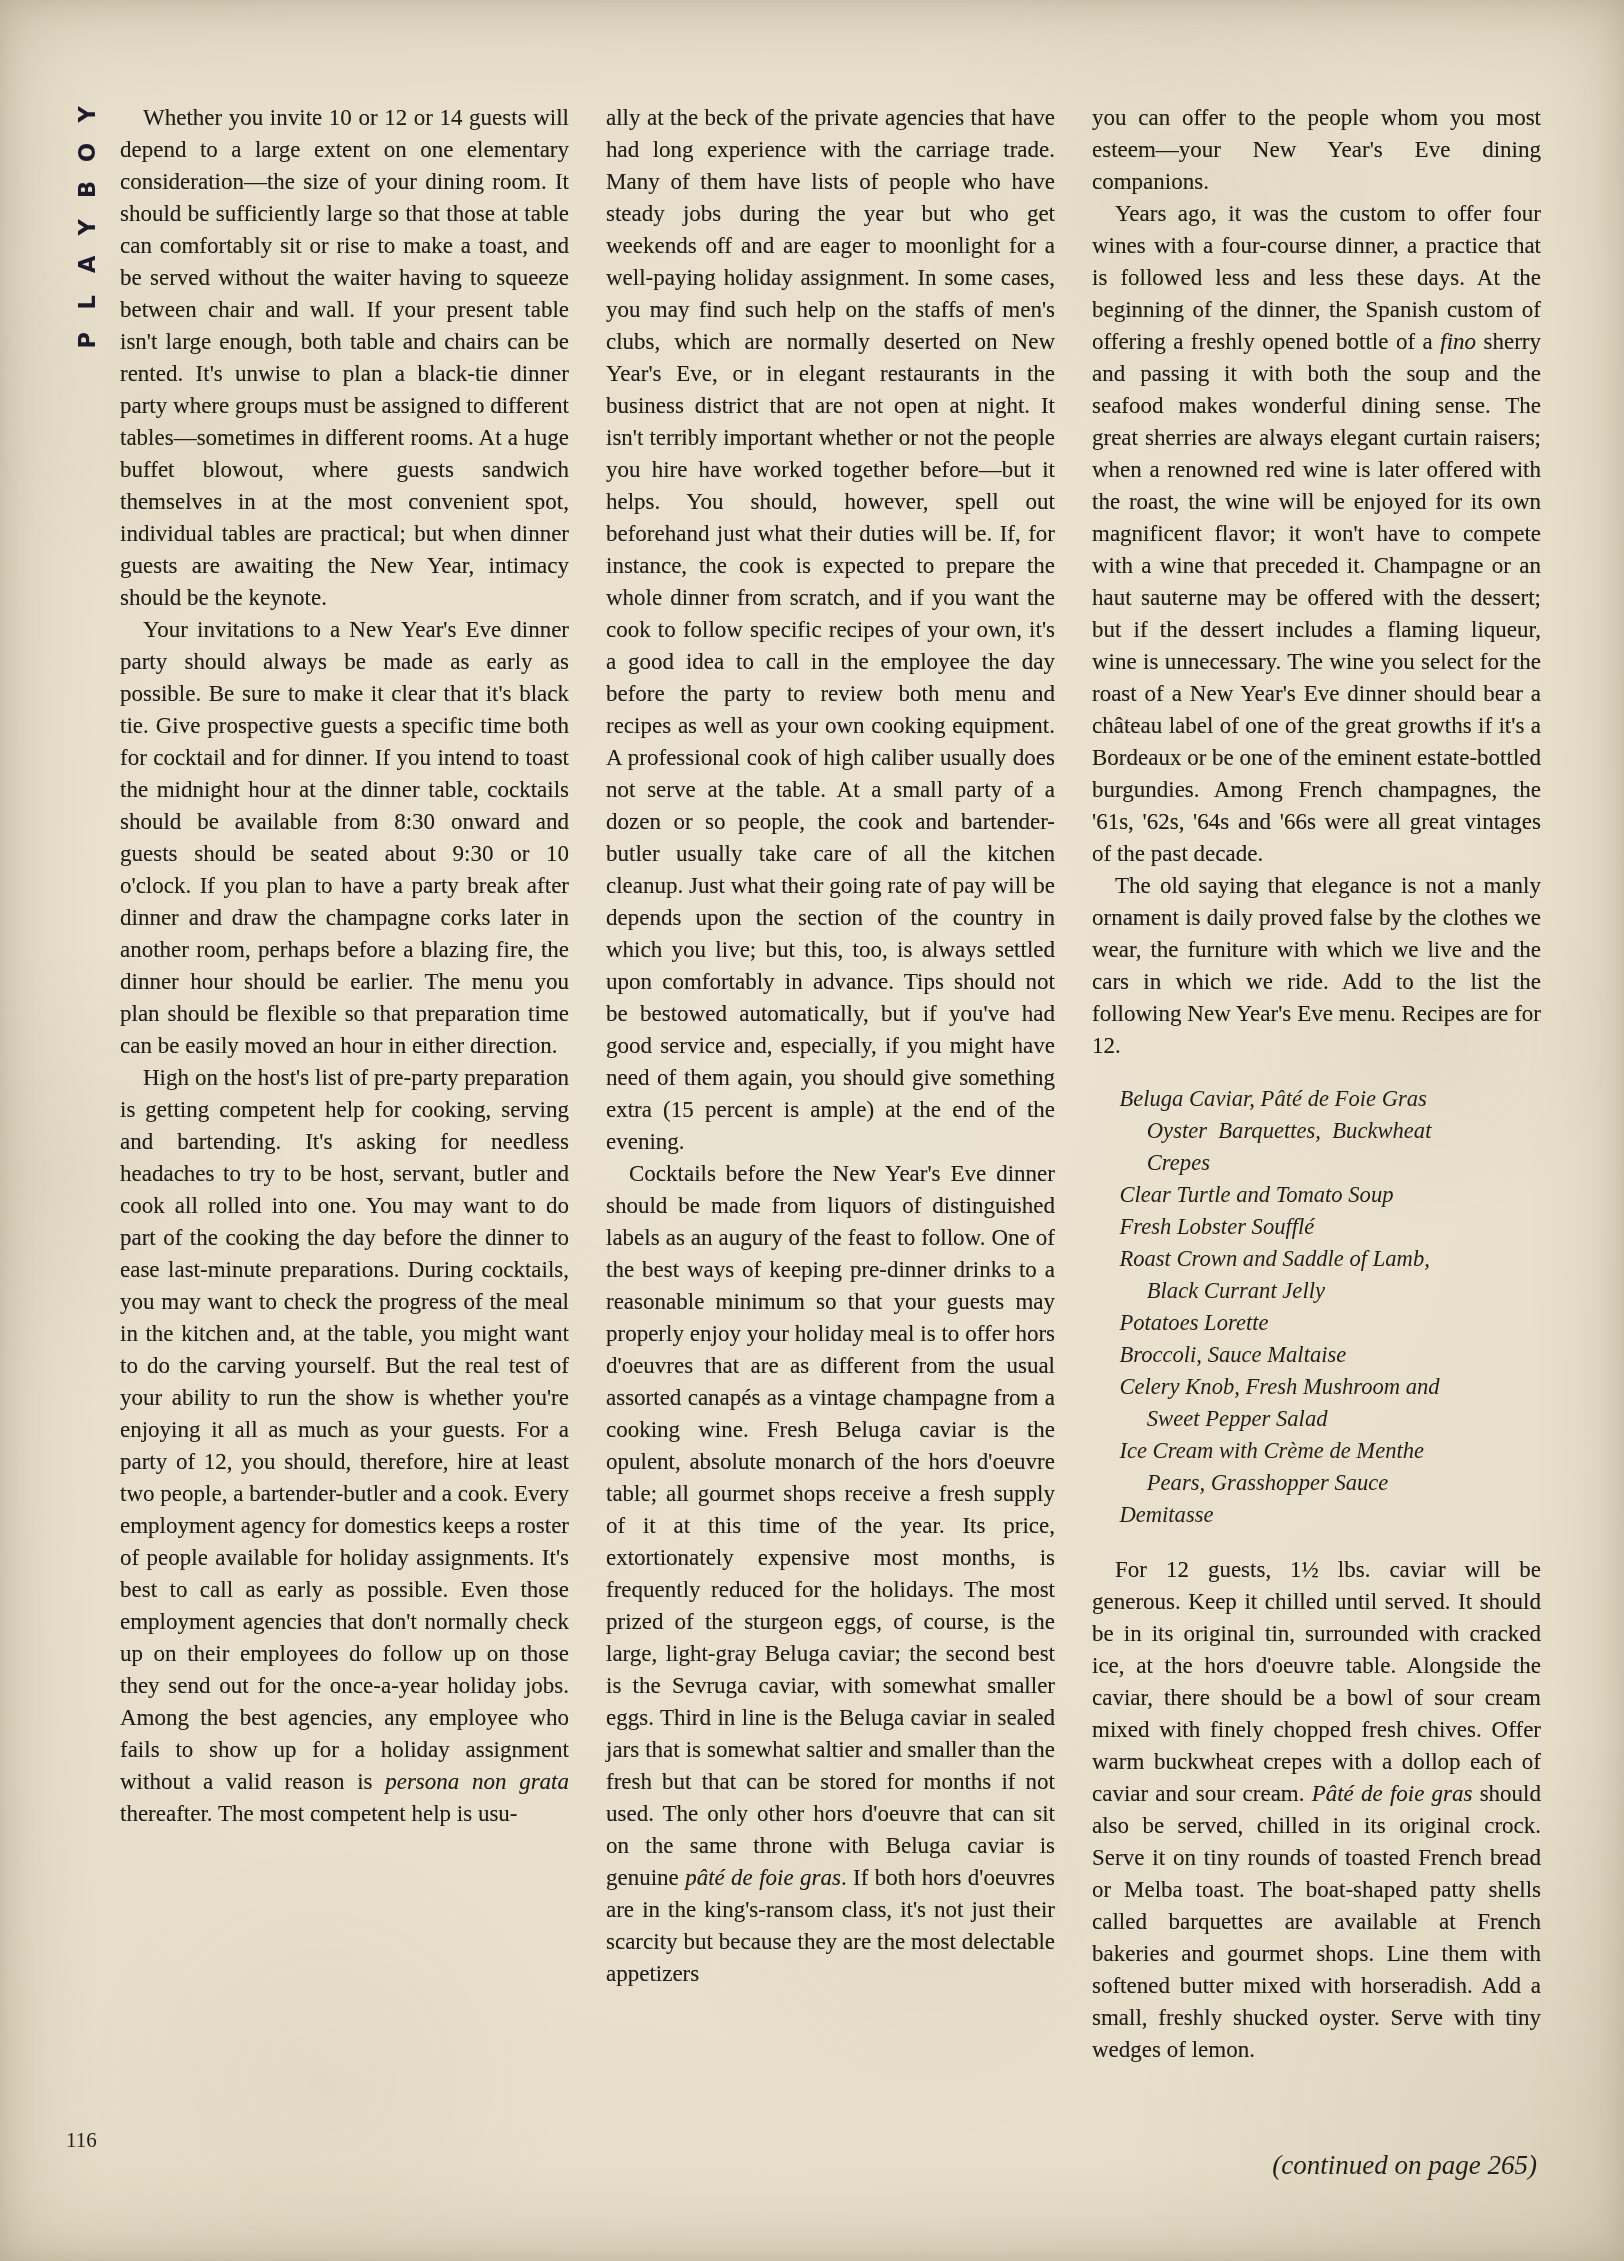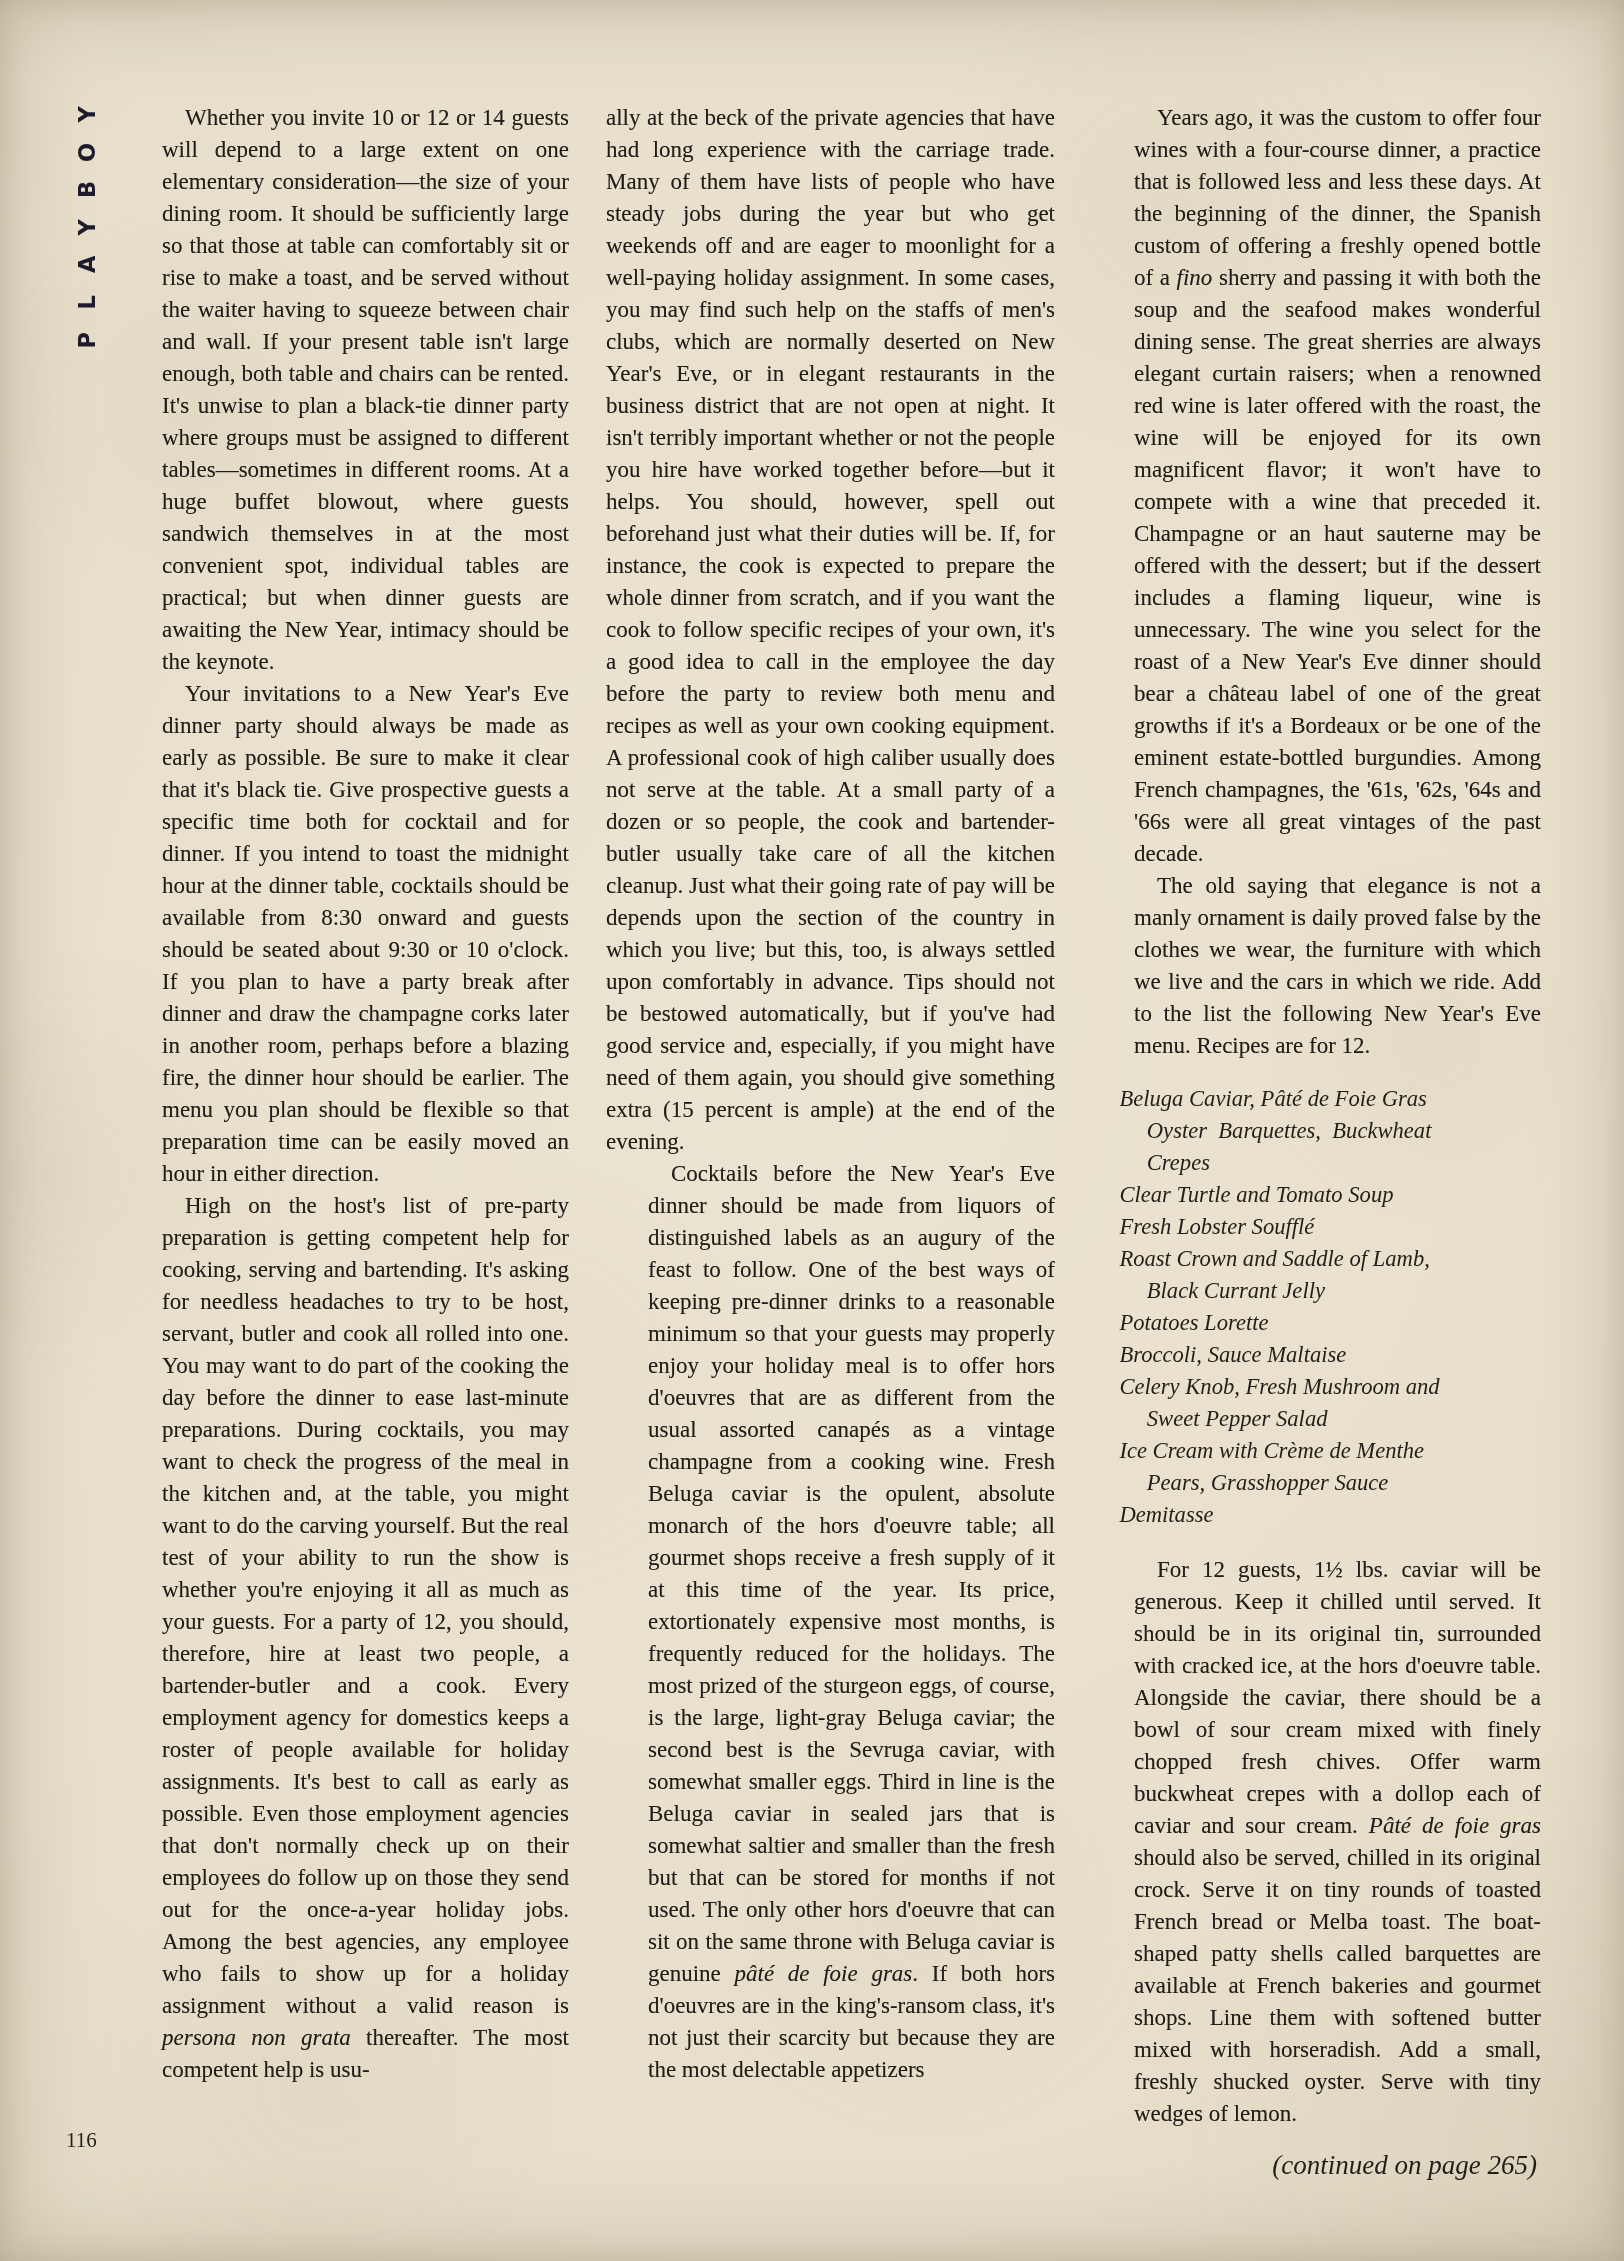--- a/index.html
+++ b/index.html
@@ -86,21 +86,21 @@
   .col p {
     margin: 0;
     font-size: 23px;
     line-height: 32px;
     text-align: justify;
     text-justify: inter-word;
     hyphens: none;
     color: #201c18;
     text-shadow: 0 0 0.5px rgba(32,28,24,.35);
   }
-  .col p.ind { text-indent: 23px; margin-left: 42px; }
+  .col p.ind { text-indent: 23px; }
   .col p em { font-style: italic; }
 
   
   .menu {
     margin: 20.6px 0 23px 0;
     padding-left: 27.4px;
   }
   .menu .mline {
     font-style: italic;
     font-size: 22.6px;
@@ -155,20 +155,21 @@
         <p class="ind">Your invitations to a New Year's Eve dinner party should always be made as early as possible. Be sure to make it clear that it's black tie. Give prospective guests a specific time both for cocktail and for dinner. If you intend to toast the midnight hour at the dinner table, cocktails should be available from 8:30 onward and guests should be seated about 9:30 or 10 o'clock. If you plan to have a party break after dinner and draw the champagne corks later in another room, perhaps before a blazing fire, the dinner hour should be earlier. The menu you plan should be flexible so that preparation time can be easily moved an hour in either direction.</p>
         <p class="ind">High on the host's list of pre-party preparation is getting competent help for cooking, serving and bartending. It's asking for needless headaches to try to be host, servant, butler and cook all rolled into one. You may want to do part of the cooking the day before the dinner to ease last-minute preparations. During cocktails, you may want to check the progress of the meal in the kitchen and, at the table, you might want to do the carving yourself. But the real test of your ability to run the show is whether you're enjoying it all as much as your guests. For a party of 12, you should, therefore, hire at least two people, a bartender-butler and a cook. Every employment agency for domestics keeps a roster of people available for holiday assignments. It's best to call as early as possible. Even those employment agencies that don't normally check up on their employees do follow up on those they send out for the once-a-year holiday jobs. Among the best agencies, any employee who fails to show up for a holiday assignment without a valid reason is <em>persona non grata</em> thereafter. The most competent help is usu-</p>
       </div>
 
     <div class="col" id="col2">
         <p>ally at the beck of the private agencies that have had long experience with the carriage trade. Many of them have lists of people who have steady jobs during the year but who get weekends off and are eager to moonlight for a well-paying holiday assignment. In some cases, you may find such help on the staffs of men's clubs, which are normally deserted on New Year's Eve, or in elegant restaurants in the business district that are not open at night. It isn't terribly important whether or not the people you hire have worked together before—but it helps. You should, however, spell out beforehand just what their duties will be. If, for instance, the cook is expected to prepare the whole dinner from scratch, and if you want the cook to follow specific recipes of your own, it's a good idea to call in the employee the day before the party to review both menu and recipes as well as your own cooking equipment. A professional cook of high caliber usually does not serve at the table. At a small party of a dozen or so people, the cook and bartender-butler usually take care of all the kitchen cleanup. Just what their going rate of pay will be depends upon the section of the country in which you live; but this, too, is always settled upon comfortably in advance. Tips should not be bestowed automatically, but if you've had good service and, especially, if you might have need of them again, you should give something extra (15 percent is ample) at the end of the evening.</p>
         <p class="ind">Cocktails before the New Year's Eve dinner should be made from liquors of distinguished labels as an augury of the feast to follow. One of the best ways of keeping pre-dinner drinks to a reasonable minimum so that your guests may properly enjoy your holiday meal is to offer hors d'oeuvres that are as different from the usual assorted canapés as a vintage champagne from a cooking wine. Fresh Beluga caviar is the opulent, absolute monarch of the hors d'oeuvre table; all gourmet shops receive a fresh supply of it at this time of the year. Its price, extortionately expensive most months, is frequently reduced for the holidays. The most prized of the sturgeon eggs, of course, is the large, light-gray Beluga caviar; the second best is the Sevruga caviar, with somewhat smaller eggs. Third in line is the Beluga caviar in sealed jars that is somewhat saltier and smaller than the fresh but that can be stored for months if not used. The only other hors d'oeuvre that can sit on the same throne with Beluga caviar is genuine <em>pâté de foie gras</em>. If both hors d'oeuvres are in the king's-ransom class, it's not just their scarcity but because they are the most delectable appetizers</p>
       </div>
 
     <div class="col" id="col3">
+        <p>you can offer to the people whom you most esteem—your New Year's Eve dining companions.</p>
         <p class="ind">Years ago, it was the custom to offer four wines with a four-course dinner, a practice that is followed less and less these days. At the beginning of the dinner, the Spanish custom of offering a freshly opened bottle of a <em>fino</em> sherry and passing it with both the soup and the seafood makes wonderful dining sense. The great sherries are always elegant curtain raisers; when a renowned red wine is later offered with the roast, the wine will be enjoyed for its own magnificent flavor; it won't have to compete with a wine that preceded it. Champagne or an haut sauterne may be offered with the dessert; but if the dessert includes a flaming liqueur, wine is unnecessary. The wine you select for the roast of a New Year's Eve dinner should bear a château label of one of the great growths if it's a Bordeaux or be one of the eminent estate-bottled burgundies. Among French champagnes, the '61s, '62s, '64s and '66s were all great vintages of the past decade.</p>
         <p class="ind">The old saying that elegance is not a manly ornament is daily proved false by the clothes we wear, the furniture with which we live and the cars in which we ride. Add to the list the following New Year's Eve menu. Recipes are for 12.</p>
         <div class="menu">
           <div class="mline">Beluga Caviar, Pâté de Foie Gras</div>
           <div class="mline hang">Oyster  Barquettes,  Buckwheat</div>
           <div class="mline hang">Crepes</div>
           <div class="mline">Clear Turtle and Tomato Soup</div>
           <div class="mline">Fresh Lobster Soufflé</div>
           <div class="mline">Roast Crown and Saddle of Lamb,</div>
           <div class="mline hang">Black Currant Jelly</div>

